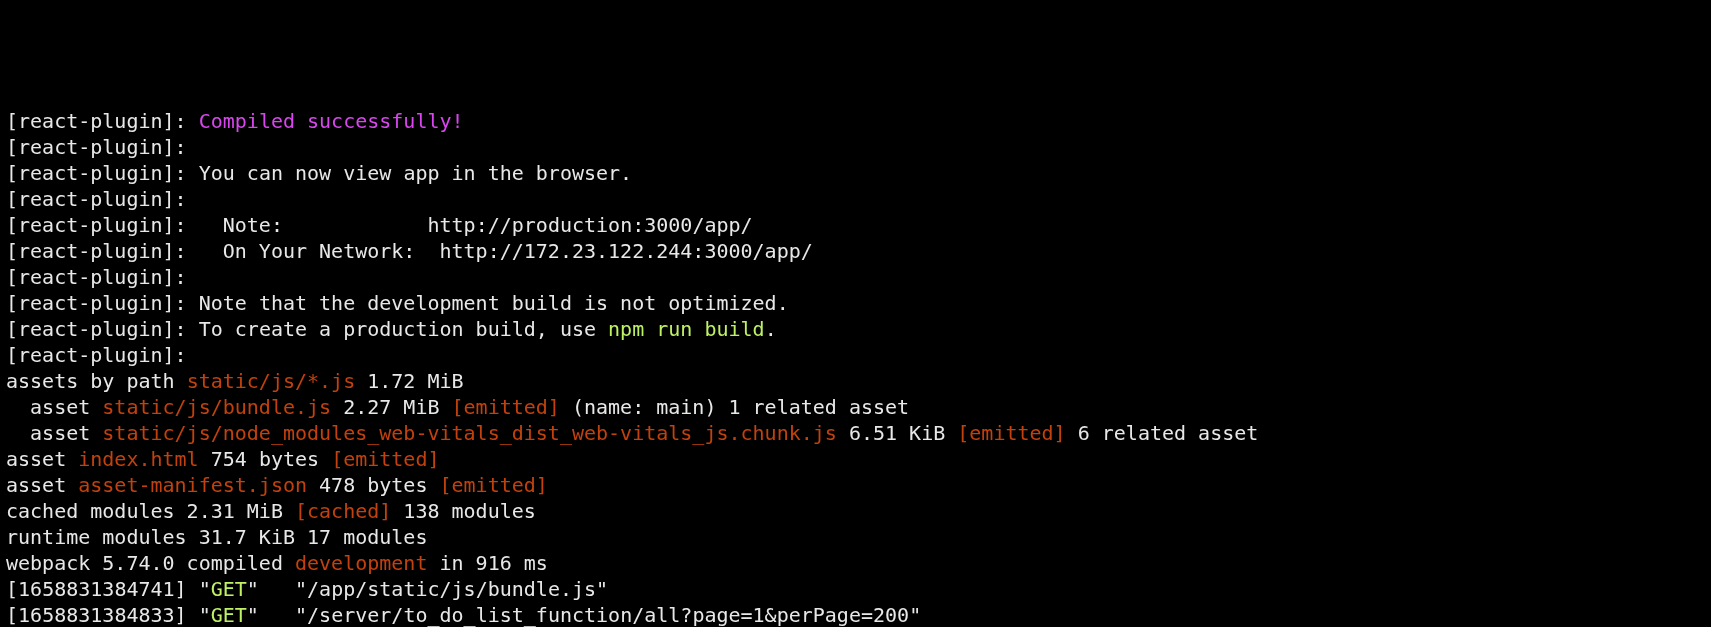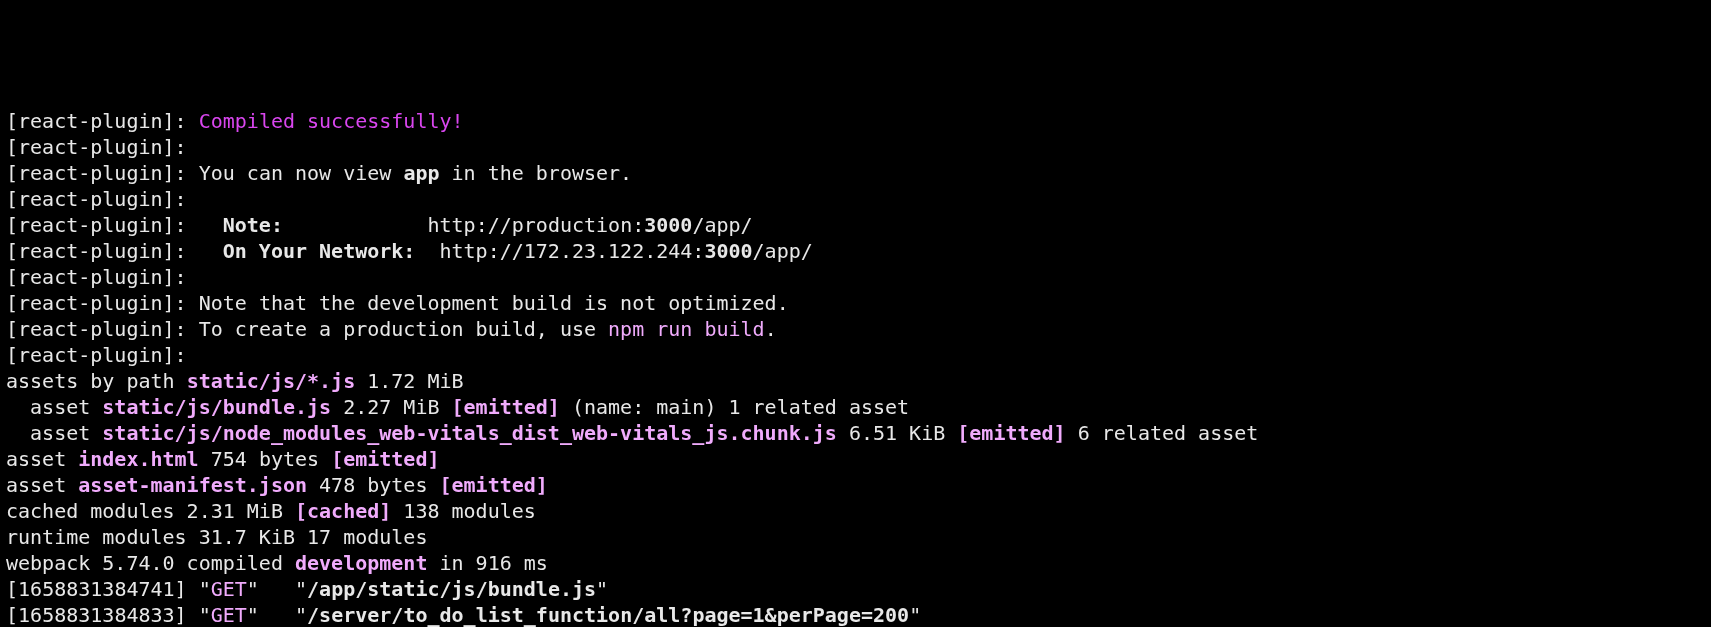--- a/index.html
+++ b/index.html
@@ -7,23 +7,23 @@
     padding: 4px 6px;
     background: #000;
     color: #e8e8e8;
     font-family: "Menlo", "Consolas", "DejaVu Sans Mono", monospace;
     font-size: 20px;
     line-height: 1.3;
     white-space: pre;
     overflow-x: auto;
   }
   .green  { color: #d946ef; }
-  .dgreen { color: #f0abfc; }
-  .cyan   { color: #f0abfc; }
-  .bold   { font-weight: 700; }
+  .dgreen { color: #c2410c; }
+  .cyan   { color: #bef264; }
+  .bold   { font-weight: 400; }
 </style>
 </head>
 <body>
 
 
 
 <div><span><span>[react-plugin]:</span> <span class="green">Compiled successfully!</span></span>
 <span><span>[react-plugin]:</span></span>
 <span><span>[react-plugin]:</span> <span>You can now view </span><span class="bold">app</span><span> in the browser.</span></span>
 <span><span>[react-plugin]:</span></span>

